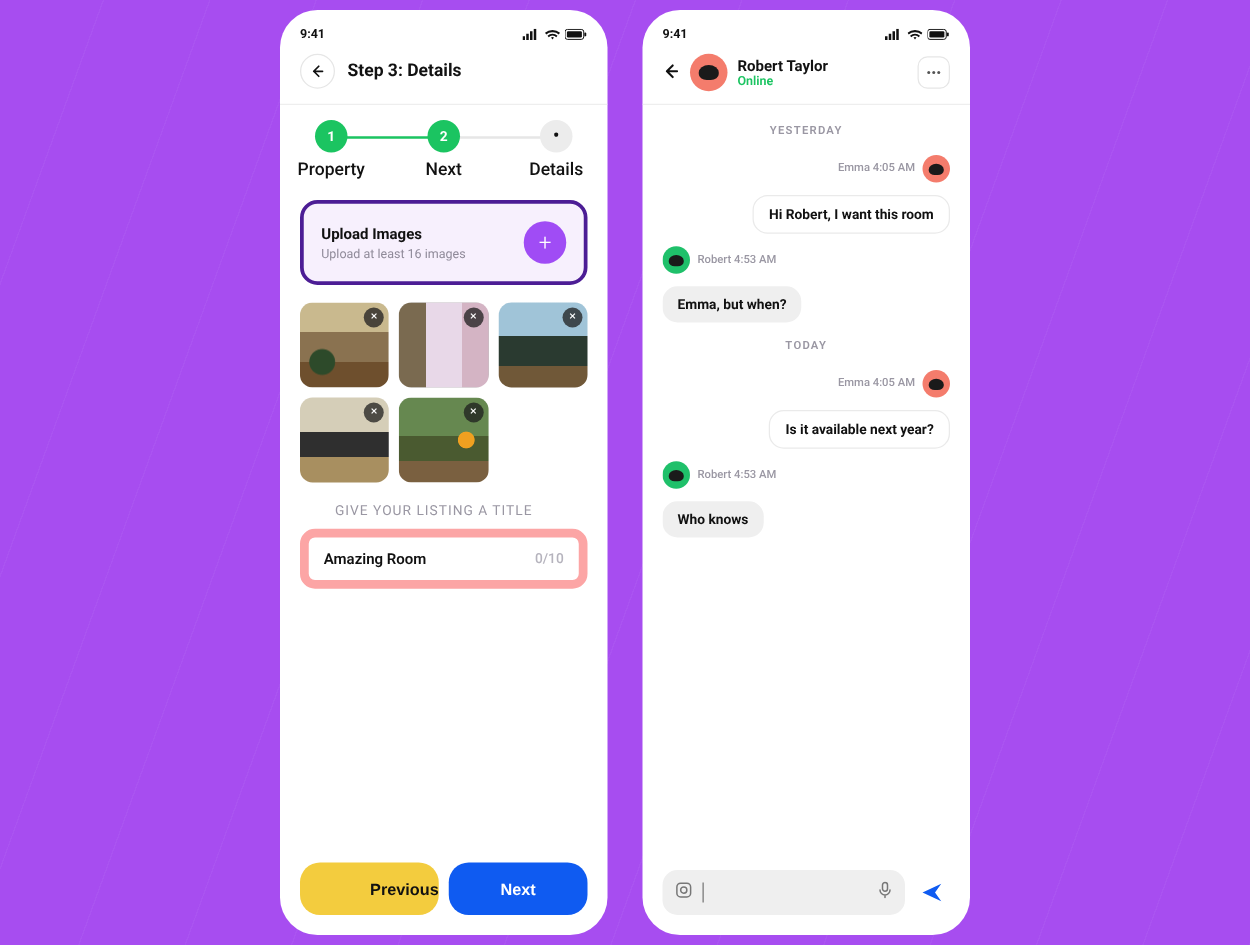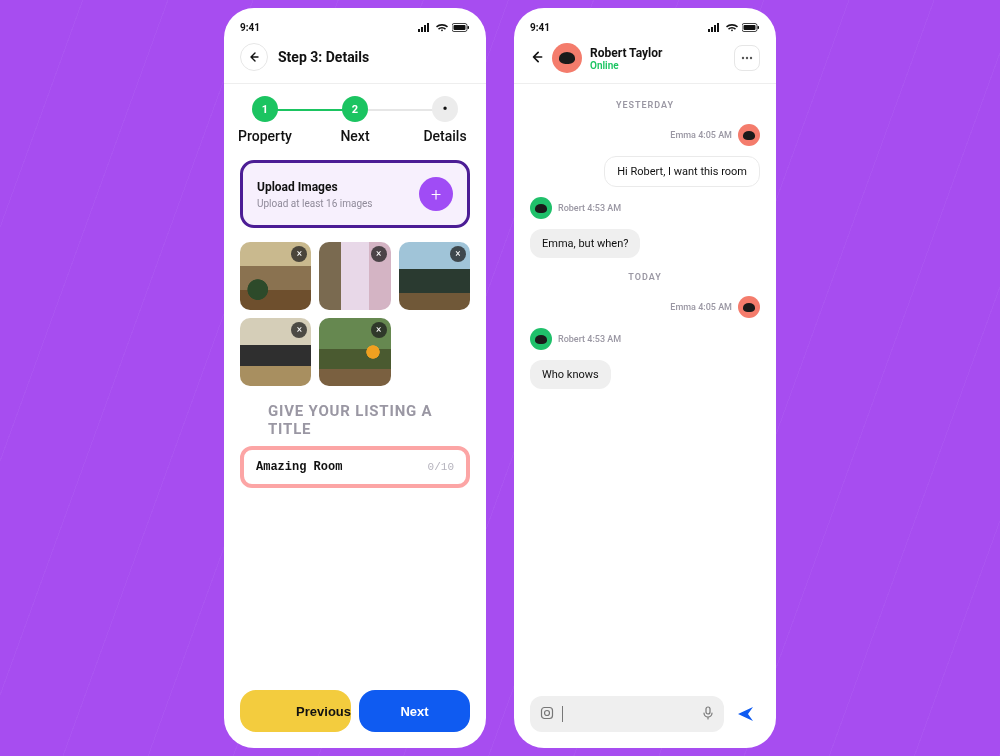--- a/index.html
+++ b/index.html
@@ -120,28 +120,28 @@
     linear-gradient(#3a3a3a,#3a3a3a); }
   .thumb.i3 { background:
     linear-gradient(#a0c4d8 0 40%, #2a3a30 40% 75%, #705838 75%); }
   .thumb.i4 { background:
     linear-gradient(#d5ceb8 0 40%, #2f2f2f 40% 70%, #a88f60 70%); }
   .thumb.i5 { background:
     radial-gradient(circle at 75% 50%, #f0a020 0 10%, transparent 11%),
     linear-gradient(#668850 0 45%, #4a5a30 45% 75%, #7a6040 75%); }
 
   .section-label {
-    font-size:15px; letter-spacing:0.8px; color:#9a97a3; font-weight:700;
+    font-size:11px; letter-spacing:0.8px; color:#9a97a3; font-weight:400;
     margin-bottom:8px;
     padding-left:28px;
   }
   .title-input {
-    border:4px solid #fca5a5; border-radius:12px; padding:10px 12px;
+    border:7px solid #fca5a5; border-radius:12px; padding:10px 12px;
     display:flex; justify-content:space-between; align-items:center;
-    font-size:12px; margin-bottom:16px;font-family:Liberation Mono, monospace;
+    font-size:12px; margin-bottom:16px;
   }
   .title-input .val { color:#111; font-weight:600; }
   .title-input .counter { color:#b5b3bd; font-size:11px; font-weight:500; }
 
   .footer-btns { display:flex; gap:8px; margin-top:auto; }
   .btn {
     flex:1; border:none; border-radius:16px; height:42px;
     font-size:13px; font-weight:700; cursor:pointer;
   }
   .btn.prev { background:#f3cc3e; color:#111;text-align:right; }
@@ -178,21 +178,21 @@
   .msg-meta { display:flex; align-items:center; gap:6px; font-size:9px; color:#9a97a3; font-weight:500; }
   .msg-meta.right { justify-content:flex-end; }
   .msg-meta .avatar { width:22px; height:22px; }
   .msg-meta .avatar .hair { width:12px; height:9px; }
 
   .bubble {
     max-width:80%;
     border-radius:12px;
     padding:8px 12px;
     font-size:11px;
-    font-weight:400;
+    font-weight:700;
     color:#111;
   }
   .bubble.sent {
     align-self:flex-end;
     background:#fff;
     border:1px solid #eaeaea;
   }
   .bubble.recv {
     align-self:flex-start;
     background:#efefef;
@@ -375,20 +375,21 @@
     <div class="bubble recv">Emma, but when?</div>
 
     <div class="day-sep">TODAY</div>
 
     <div class="msg-meta right">
       <span>Emma 4:05 AM</span>
       <div class="avatar coral">
           <div class="hair"></div>
         </div>
     </div>
+    <div class="bubble sent">Is it available next year?</div>
 
     <div class="msg-meta">
       <div class="avatar green">
           <div class="hair"></div>
         </div>
       <span>Robert 4:53 AM</span>
     </div>
     <div class="bubble recv">Who knows</div>
 
   </div>

